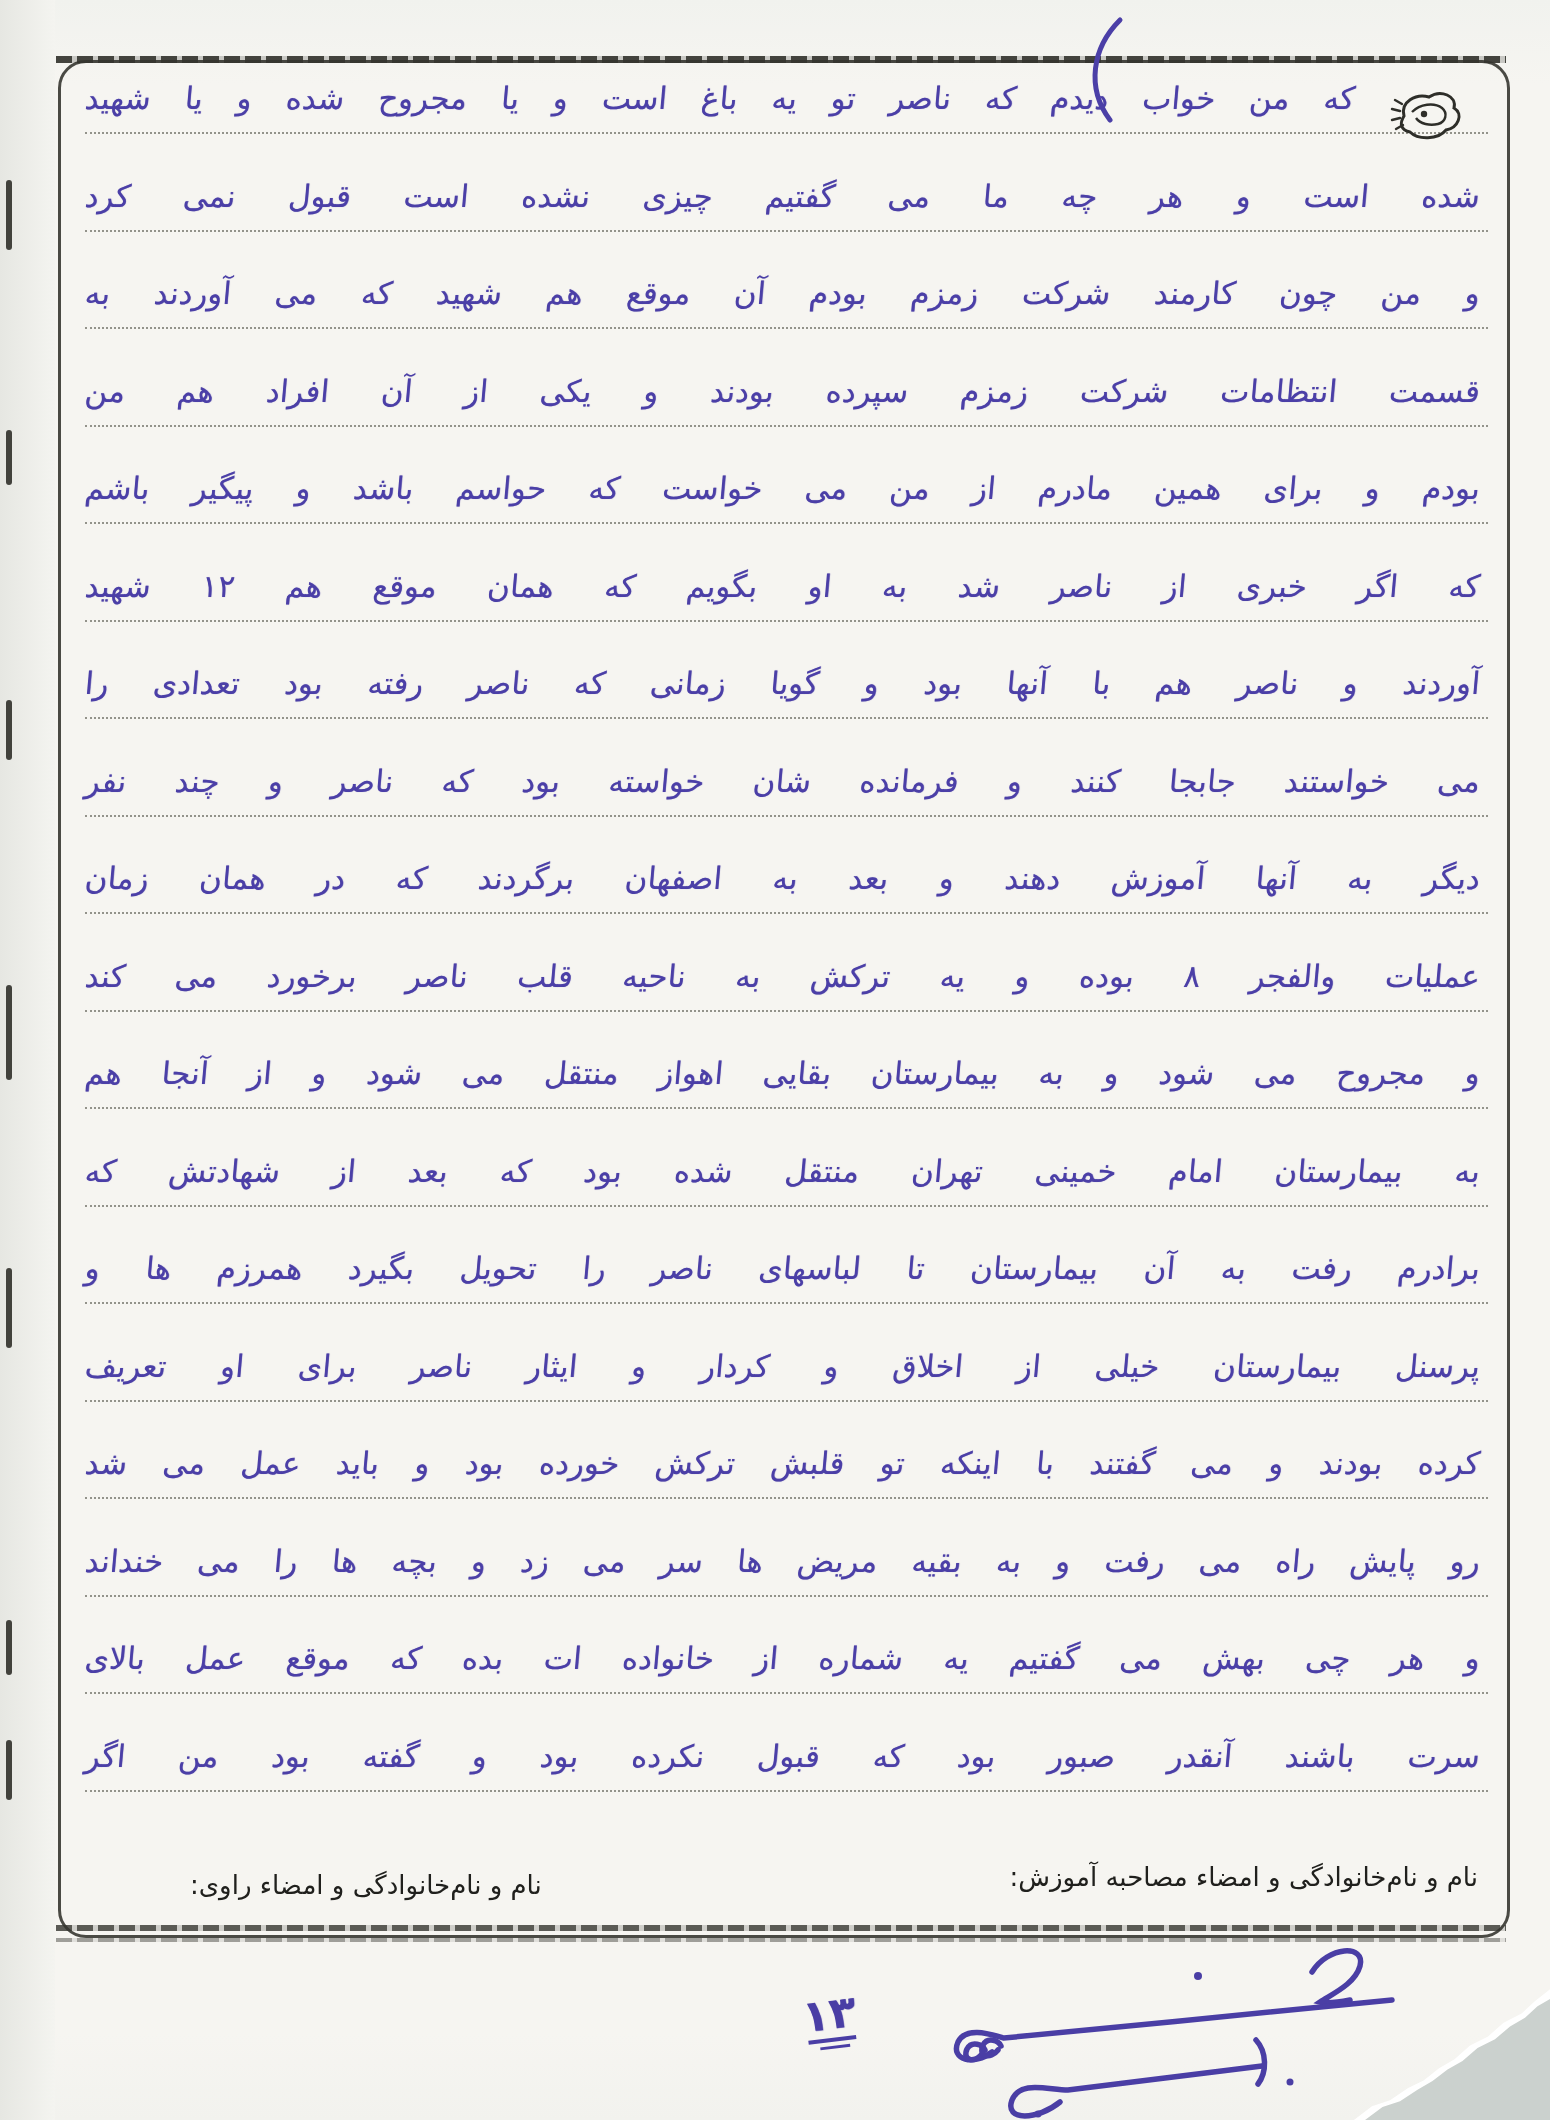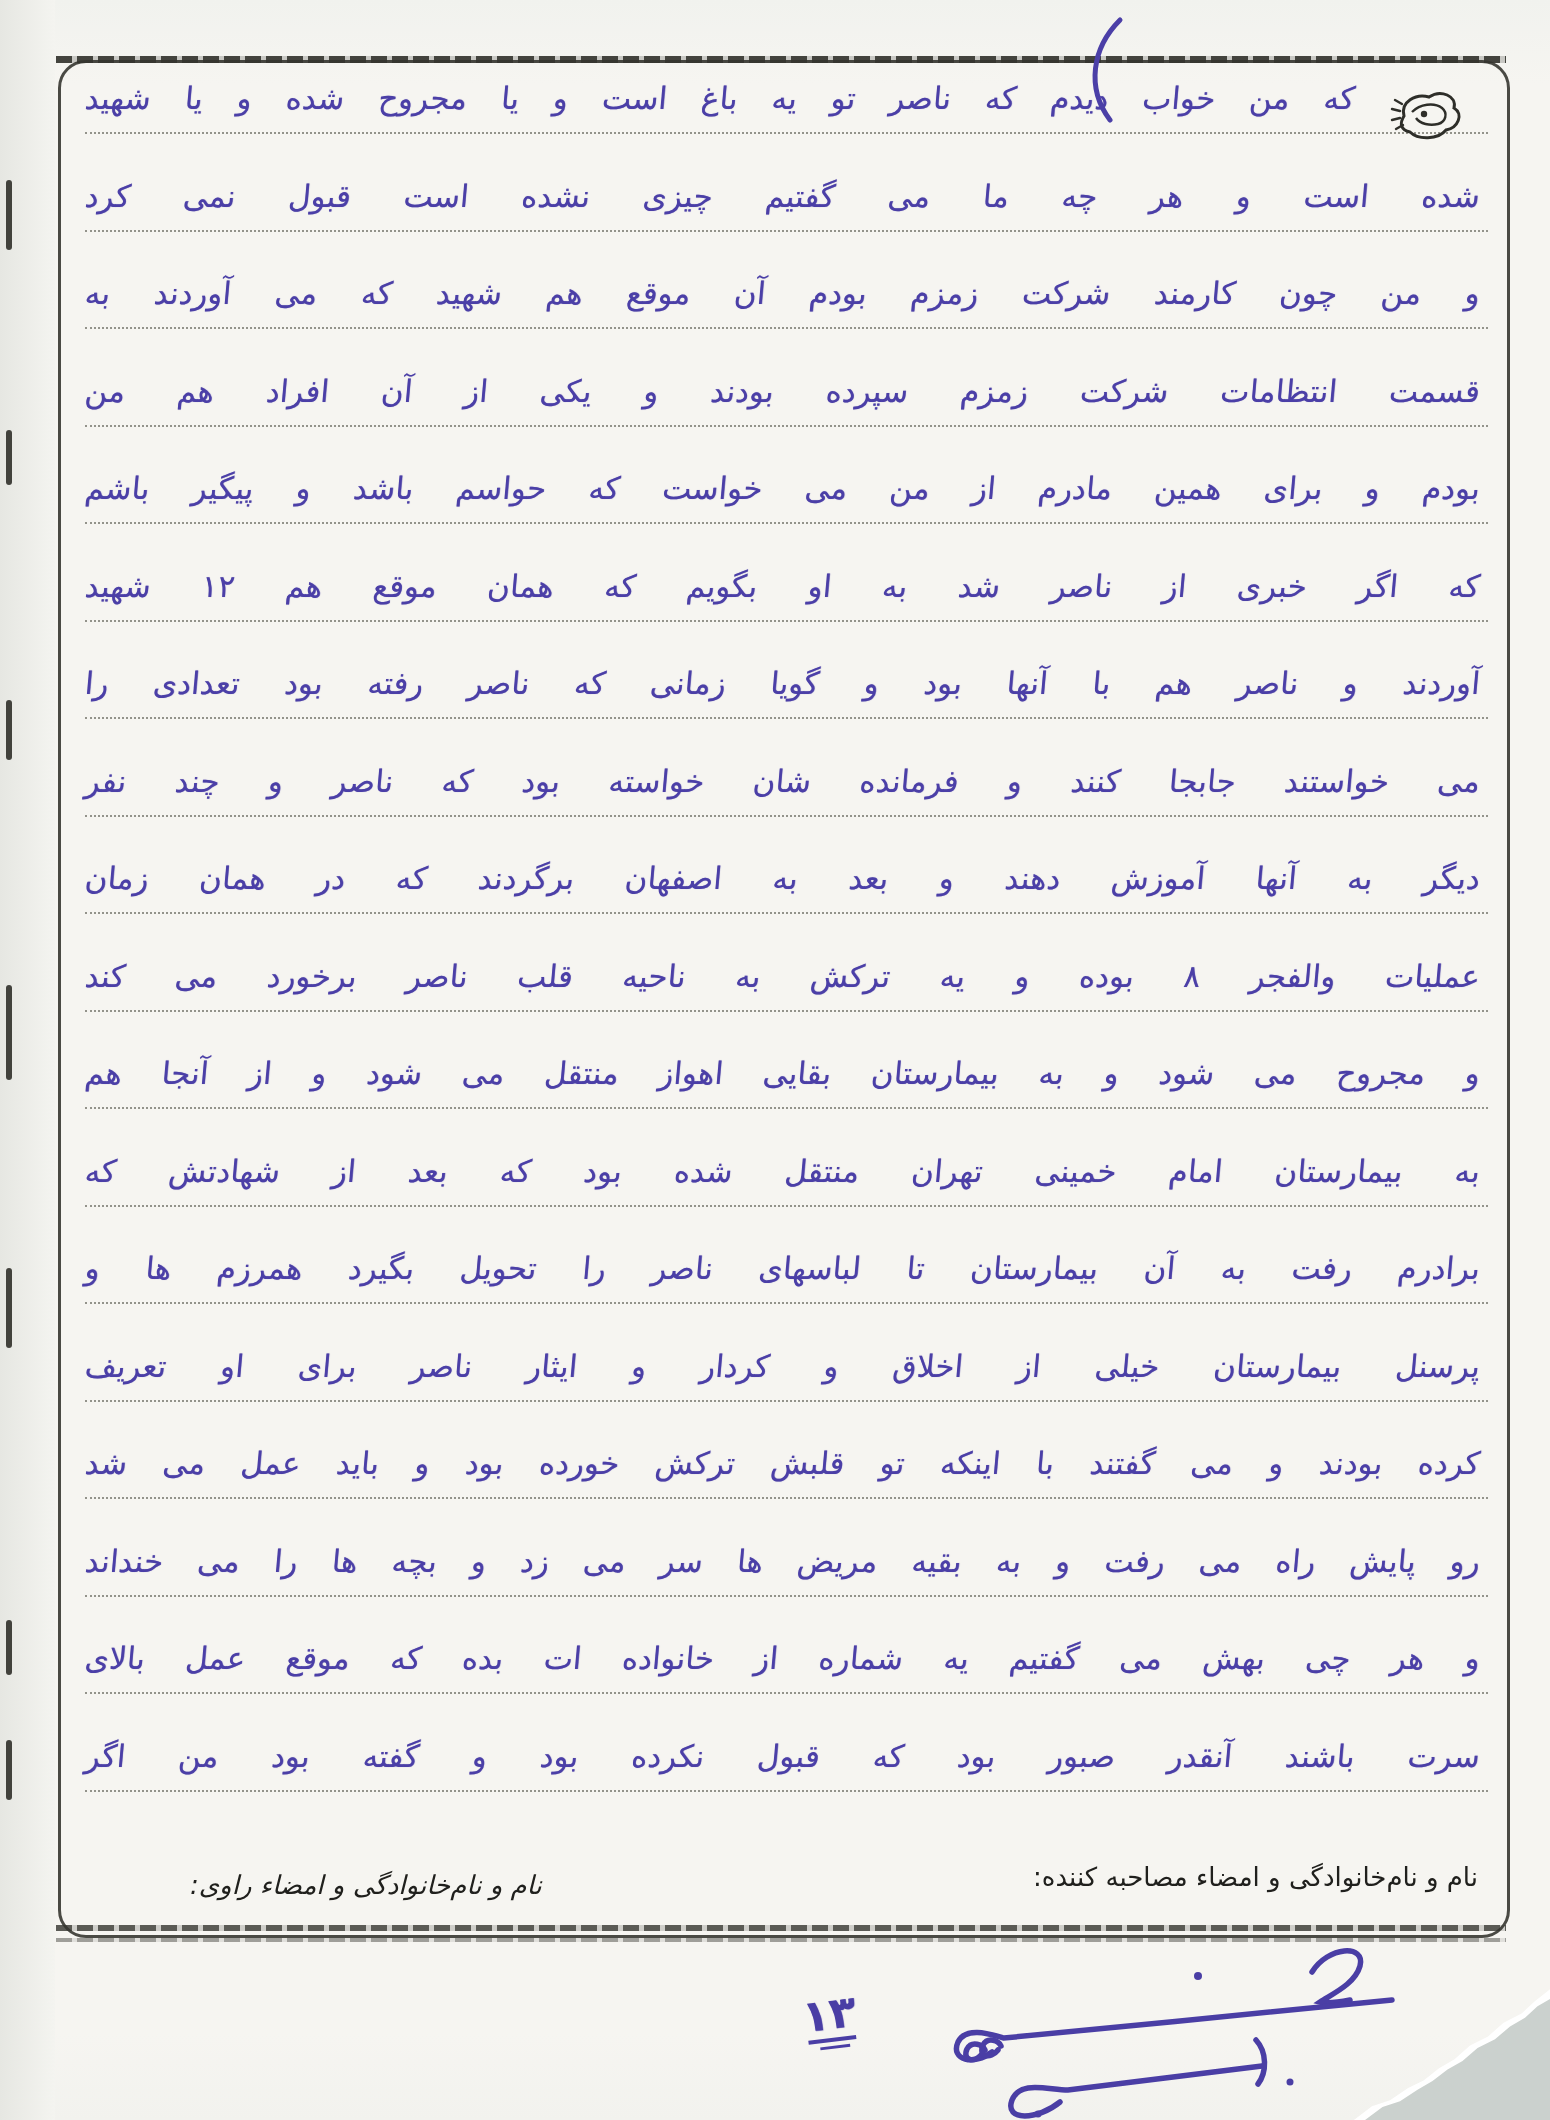--- a/index.html
+++ b/index.html
@@ -25,21 +25,21 @@
   .hw-line{position:absolute;left:85px;width:1395px;height:76px;line-height:76px;
         direction:rtl;unicode-bidi:embed;text-align:justify;text-align-last:justify;
         white-space:nowrap;font-size:31px;color:#4b3fa7;
         transform:skewX(-5deg);
         text-shadow:0.4px 0.4px 0.7px rgba(64,52,158,.6);}
   .hw-line.first{padding-left:0;width:1270px;}
   
   .footer-label{position:absolute;direction:rtl;white-space:nowrap;
         font-size:26px;color:#20201d;letter-spacing:.5px;}
   #interviewer-label{right:72px;top:1862px;}
-  #narrator-label{left:190px;top:1870px;font-style:italic;}
+  #narrator-label{left:190px;top:1870px;}
   
   .page-num{position:absolute;left:803px;top:1992px;color:#4a3ea5;
         transform:rotate(-7deg);text-align:center;}
   .page-num .n{font-size:44px;line-height:44px;font-weight:bold;
         text-shadow:0.5px 0.5px 0.8px rgba(64,52,158,.6);}
   .page-num .u1{width:48px;height:4px;background:#4a3ea5;margin:2px auto 0;}
   .page-num .u2{width:30px;height:3px;background:#4a3ea5;margin:4px auto 0 14px;}
   
   .torn-fringe{position:absolute;left:1292px;top:1968px;width:258px;height:152px;background:#ffffff;
         clip-path:polygon(100% 14%,100% 100%,24% 100%,31% 91%,38% 87%,45% 79%,51% 74%,57% 66%,63% 60%,69% 51%,76% 45%,82% 36%,89% 30%,94% 22%);}
@@ -111,21 +111,21 @@
     <path d="M16,30 C12,16 28,7 41,11 C53,3 69,10 66,22 C76,28 70,42 58,44 C50,54 30,54 22,46 C13,44 11,38 16,30 Z" fill="none" stroke="#2e2e29" stroke-width="3"></path>
     <path d="M24,26 c8,-8 22,-10 30,-4 c6,5 4,14 -4,16 c-8,2 -18,0 -22,-6" fill="none" stroke="#2e2e29" stroke-width="2.4"></path>
     <path d="M14,18 l-7,-4 M12,25 l-8,-2 M12,32 l-8,2 M15,39 l-7,4" stroke="#2e2e29" stroke-width="2.4" stroke-linecap="round"></path>
     <circle cx="36" cy="28" r="3.2" fill="#2e2e29"></circle>
   </svg>
 
   <svg style="left:1062px;top:14px;width:70px;height:112px" viewBox="0 0 70 112">
     <path d="M58,6 C30,34 24,74 48,106" fill="none" stroke="#4b3fa7" stroke-width="5" stroke-linecap="round"></path>
   </svg>
 
-  <div class="footer-label" id="interviewer-label">نام و نام‌خانوادگی و امضاء مصاحبه کننده:</div>
+  <div class="footer-label" id="interviewer-label">نام و نام‌خانوادگی و امضاء مصاحبه آموزش:</div>
   <div class="footer-label" id="narrator-label">نام و نام‌خانوادگی و امضاء راوی:</div>
 
   <svg style="left:940px;top:1942px;width:520px;height:178px" viewBox="0 0 520 178">
     <g fill="none" stroke="#4a3ea5" stroke-width="5.5" stroke-linecap="round">
       <path d="M372,30 C388,4 426,2 420,24 C415,42 392,52 380,60 C388,62 400,60 410,58"></path>
       <path d="M52,110 C34,124 10,118 18,100 C26,84 50,92 64,96 C190,84 330,70 452,58"></path>
       <path d="M42,112 c-8,10 -20,6 -15,-5 c5,-9 16,-4 18,1"></path>
       <path d="M58,108 c-8,10 -20,6 -15,-5 c5,-9 16,-4 18,1"></path>
       <path d="M120,160 C98,178 64,180 72,158 C80,138 108,148 128,148 C192,140 258,132 322,124"></path>
       <path d="M316,98 C327,110 327,130 318,142"></path>

